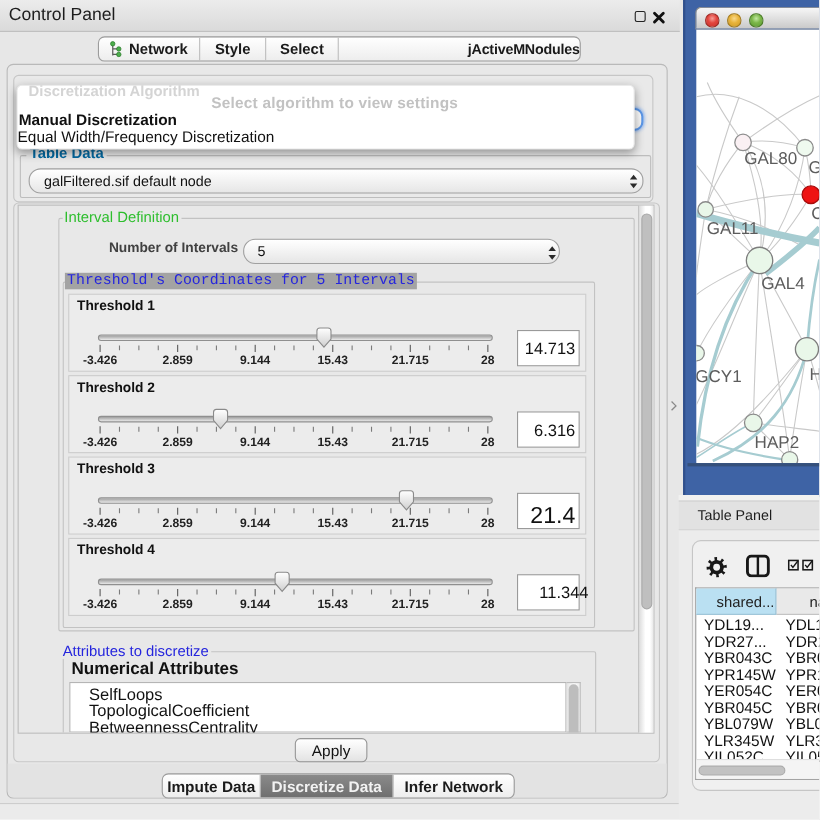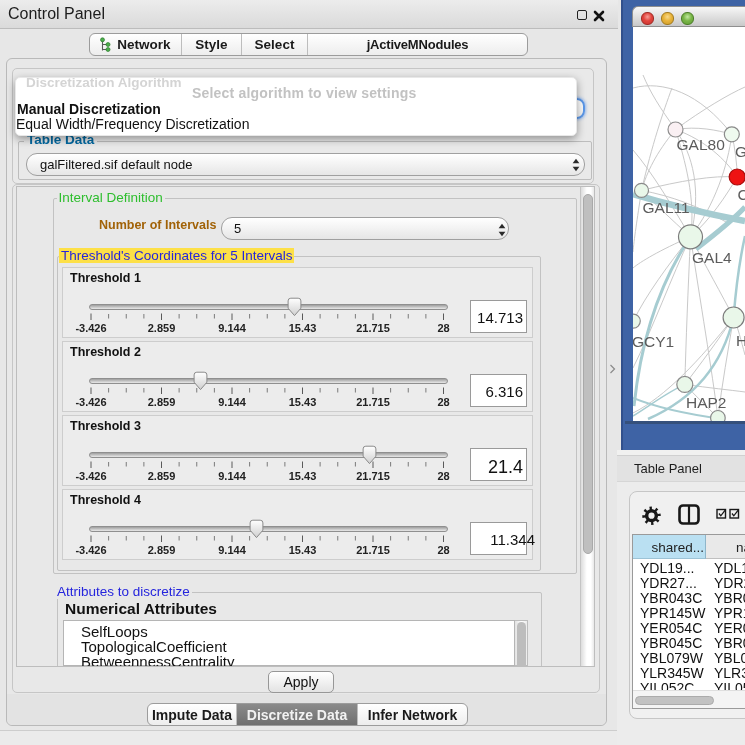--- a/index.html
+++ b/index.html
@@ -30,21 +30,21 @@
         <circle cx="8" cy="12.5" r="2" fill="#4cae4c" stroke="#2e7d2e" stroke-width="0.7"></circle>
       </svg>
       <span style="font-size:13.5px;font-weight:600;color:#1a1a1a;">Network</span>
     </div>
     <div style="width:60px;height:100%;display:flex;align-items:center;justify-content:center;border-right:1px solid #bdbdbd;box-sizing:border-box;">
       <span style="font-size:13.5px;font-weight:600;color:#1a1a1a;">Style</span>
     </div>
     <div style="width:65px;height:100%;display:flex;align-items:center;justify-content:center;box-sizing:border-box;">
       <span style="font-size:13.5px;font-weight:600;color:#1a1a1a;">Select</span>
     </div>
-    <div style="flex:1;height:100%;display:flex;align-items:center;justify-content:center;border-left:1px solid #bdbdbd;box-sizing:border-box;">
+    <div style="flex:1;height:100%;display:flex;align-items:center;justify-content:flex-end;border-left:1px solid #bdbdbd;box-sizing:border-box;">
       <span style="font-size:13px;font-weight:600;color:#1a1a1a;letter-spacing:-0.2px;">jActiveMNodules</span>
     </div>
   </div>
 
   <div class="abs" style="left:6px;top:58px;width:601px;height:668px;background:#e8e8e8;border:1px solid #b9b9b9;border-radius:6px;box-sizing:border-box;"></div>
 
   <div class="abs" style="left:12px;top:68px;width:582px;height:116px;background:#e9e9e9;border:1px solid #c6c6c6;border-radius:5px;box-sizing:border-box;"></div>
 
   <div class="abs" style="left:300px;top:98px;width:285px;height:21px;background:linear-gradient(#ffffff,#f2f2f2);border:2px solid #5b97e8;border-radius:8px;box-sizing:border-box;box-shadow:0 0 3px 1px rgba(90,150,240,0.6);"></div>
 
@@ -65,30 +65,30 @@
 
   <div class="abs" style="left:580px;top:187px;width:14px;height:479px;background:linear-gradient(90deg,#dcdcdc,#ffffff 45%,#ffffff 75%,#e8e8e8);border-left:1px solid #c4c4c4;box-sizing:border-box;"></div>
   <div class="abs" style="left:582.5px;top:194px;width:10px;height:360px;background:#bfbfbf;border:1px solid #a9a9a9;border-radius:6px;box-sizing:border-box;"></div>
 
   <div class="abs" style="left:17px;top:187px;width:562px;height:479px;overflow:hidden;">
     <div class="abs" style="left:0;top:0;width:562px;height:479px;" id="vp">
 
       <div class="abs" style="left:36px;top:11px;width:524px;height:376px;border:1px solid #c2c2c2;border-radius:2px;box-sizing:border-box;"></div>
       <div class="abs" style="left:39.5px;top:3px;font-size:13.5px;color:#2ebe2e;background:#e8e8e8;padding:0 2px;">Interval Definition</div>
 
-      <div class="abs" style="left:82px;top:31px;font-size:12.5px;font-weight:700;color:#a16207;">Number of Intervals</div>
+      <div class="abs" style="left:82px;top:31px;font-size:12.5px;font-weight:700;color:#404040;">Number of Intervals</div>
       <div class="abs" style="left:204px;top:30px;width:288px;height:23px;background:linear-gradient(#ffffff,#e6e6e6);border:1px solid #a0a0a0;border-radius:11px;box-sizing:border-box;"></div>
       <div class="abs" style="left:217px;top:34px;font-size:13px;color:#111;">5</div>
       <svg class="abs" style="left:479px;top:35px;" width="12" height="16" viewBox="0 0 12 16">
         <path d="M6 1.8 L9.4 6.2 L2.6 6.2 Z" fill="#2a2a2a"></path>
         <path d="M6 14.2 L9.4 9.8 L2.6 9.8 Z" fill="#2a2a2a"></path>
       </svg>
 
       <div class="abs" style="left:40px;top:69px;width:484px;height:315px;border:1px solid #c2c2c2;border-radius:2px;box-sizing:border-box;"></div>
-      <div class="abs" style="left:42px;top:61px;font-size:13.5px;color:#2525dd;background:#fde047;padding:0 2px;">Threshold's Coordinates for 5 Intervals</div>
+      <div class="abs" style="left:42px;top:61px;font-size:13.5px;color:#2525dd;background:#a3a3a3;padding:0 2px;font-family:Liberation Mono, monospace;">Threshold's Coordinates for 5 Intervals</div>
 
       <div class="abs" style="left:45px;top:80px;width:471px;height:71px;background:#ececec;border:1px solid #cdcdcd;box-sizing:border-box;"></div>
       <div class="abs" style="left:53px;top:84px;font-size:12.5px;font-weight:700;color:#111;">Threshold 1</div>
       <div class="abs" style="left:72px;top:117px;width:359px;height:6px;background:linear-gradient(#9e9e9e,#e9e9e9);border:1px solid #8f8f8f;border-radius:4px;box-sizing:border-box;"></div>
       <svg class="abs" style="left:70px;top:126px;" width="362" height="8" viewBox="0 0 362 8">
           <line x1="4.00" y1="0.5" x2="4.00" y2="7" stroke="#5a5a5a" stroke-width="1"></line>
           <line x1="21.62" y1="1" x2="21.62" y2="5.5" stroke="#7a7a7a" stroke-width="1"></line>
           <line x1="39.25" y1="1" x2="39.25" y2="5.5" stroke="#7a7a7a" stroke-width="1"></line>
           <line x1="56.88" y1="1" x2="56.88" y2="5.5" stroke="#7a7a7a" stroke-width="1"></line>
           <line x1="74.50" y1="0.5" x2="74.50" y2="7" stroke="#5a5a5a" stroke-width="1"></line>
@@ -206,21 +206,21 @@
       <svg class="abs" style="left:345.0px;top:258px;" width="15" height="20" viewBox="0 0 15 20">
         <defs>
             <linearGradient id="thg3" x1="0" y1="0" x2="0" y2="1">
               <stop offset="0" stop-color="#ffffff"></stop>
               <stop offset="1" stop-color="#cfcfcf"></stop>
             </linearGradient>
           </defs>
         <path d="M3.8,1.2 L11.2,1.2 Q13.9,1.2 13.9,3.9 L13.9,11.2 L7.5,18.6 L1.1,11.2 L1.1,3.9 Q1.1,1.2 3.8,1.2 Z" fill="url(#thg3)" stroke="#8a8a8a" stroke-width="1"></path>
       </svg>
       <div class="abs" style="left:453px;top:261px;width:57px;height:33px;background:#ffffff;border:1px solid #9a9a9a;box-sizing:border-box;"></div>
-      <div class="abs" style="left:453px;top:270px;width:53px;text-align:right;font-size:18px;color:#111;">21.4</div>
+      <div class="abs" style="left:453px;top:270px;width:53px;text-align:right;font-size:21px;color:#111;">21.4</div>
 
       <div class="abs" style="left:45px;top:302px;width:471px;height:71px;background:#ececec;border:1px solid #cdcdcd;box-sizing:border-box;"></div>
       <div class="abs" style="left:53px;top:306px;font-size:12.5px;font-weight:700;color:#111;">Threshold 4</div>
       <div class="abs" style="left:72px;top:339px;width:359px;height:6px;background:linear-gradient(#9e9e9e,#e9e9e9);border:1px solid #8f8f8f;border-radius:4px;box-sizing:border-box;"></div>
       <svg class="abs" style="left:70px;top:348px;" width="362" height="8" viewBox="0 0 362 8">
           <line x1="4.00" y1="0.5" x2="4.00" y2="7" stroke="#5a5a5a" stroke-width="1"></line>
           <line x1="21.62" y1="1" x2="21.62" y2="5.5" stroke="#7a7a7a" stroke-width="1"></line>
           <line x1="39.25" y1="1" x2="39.25" y2="5.5" stroke="#7a7a7a" stroke-width="1"></line>
           <line x1="56.88" y1="1" x2="56.88" y2="5.5" stroke="#7a7a7a" stroke-width="1"></line>
           <line x1="74.50" y1="0.5" x2="74.50" y2="7" stroke="#5a5a5a" stroke-width="1"></line>

